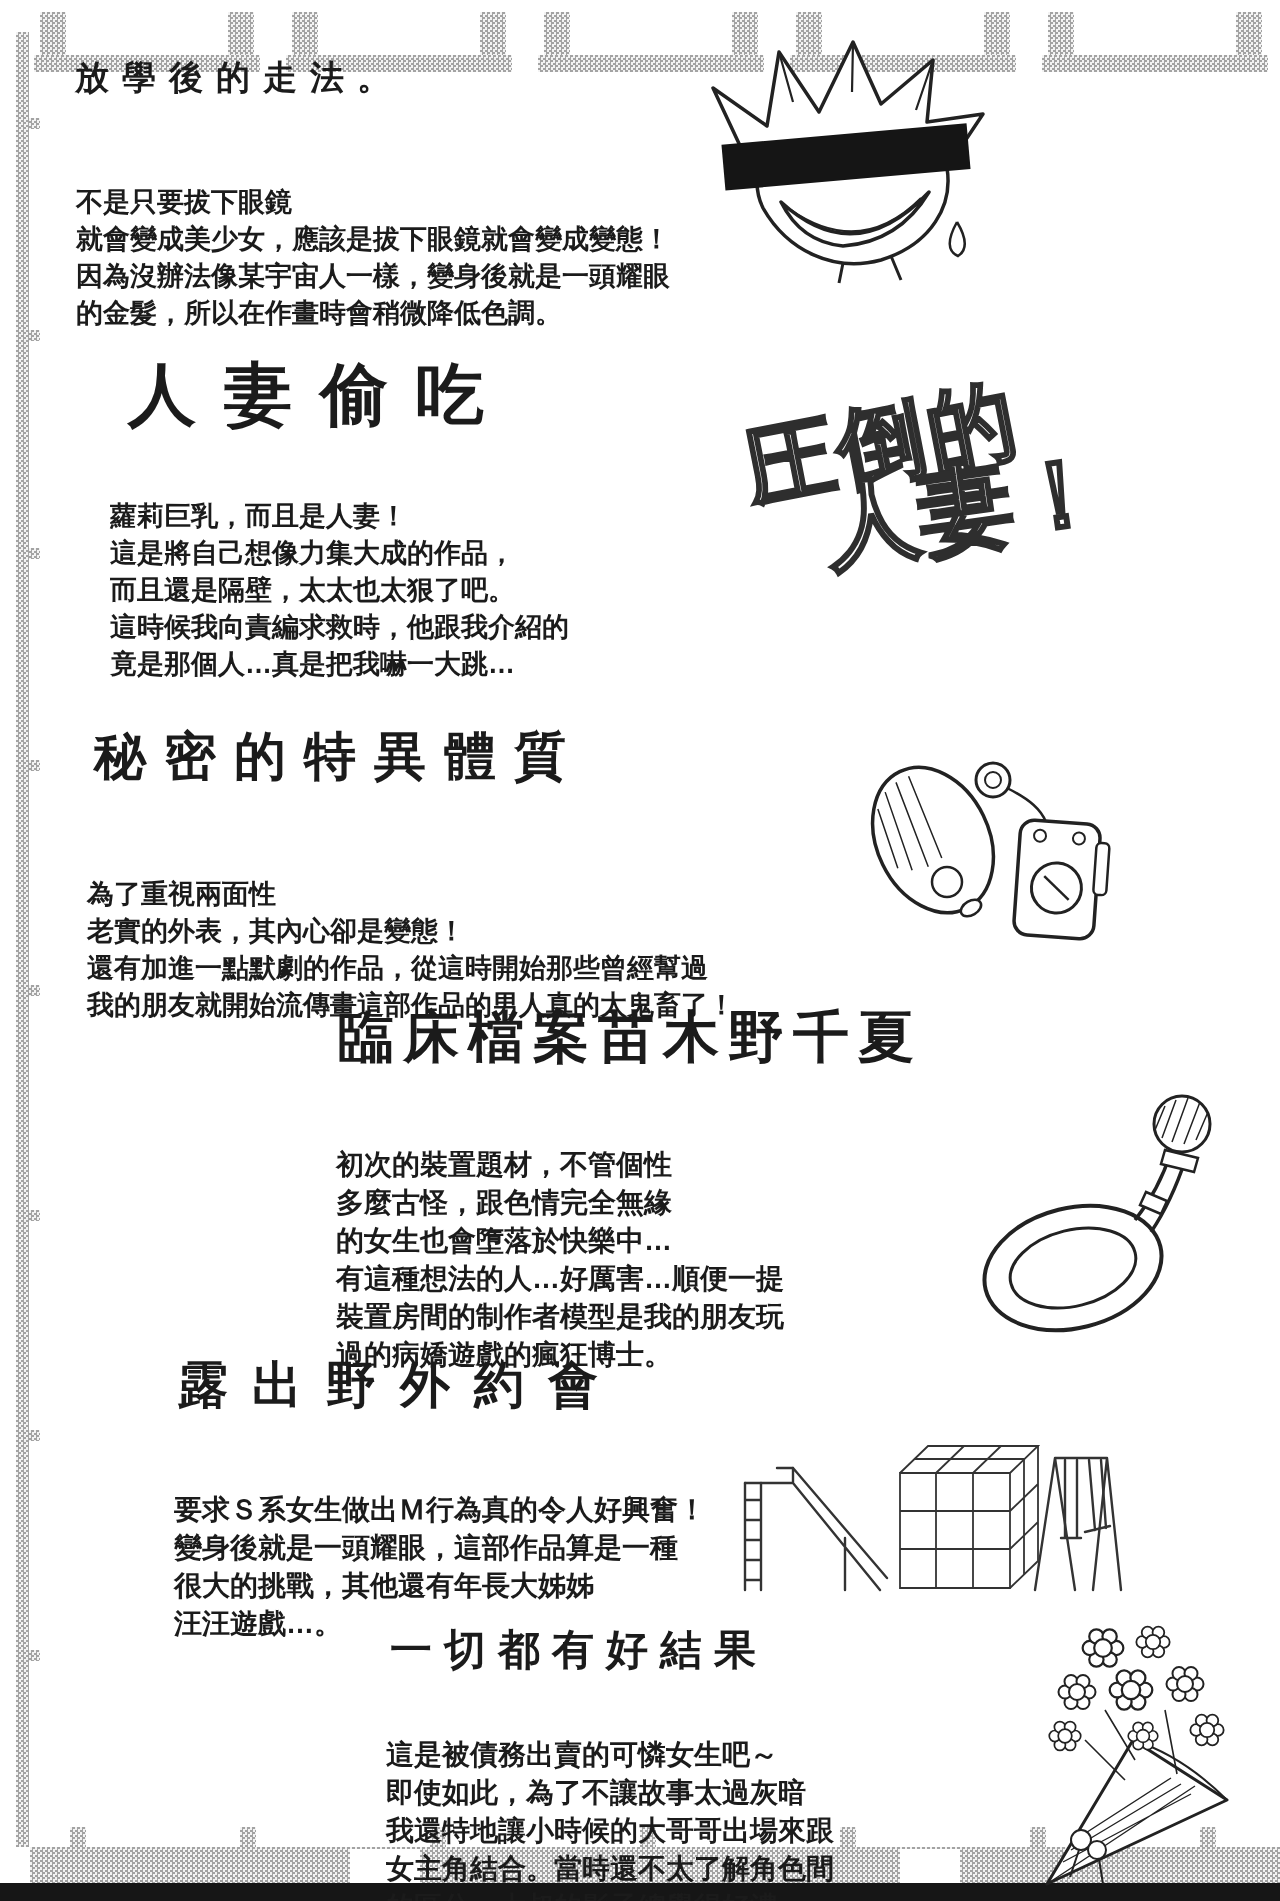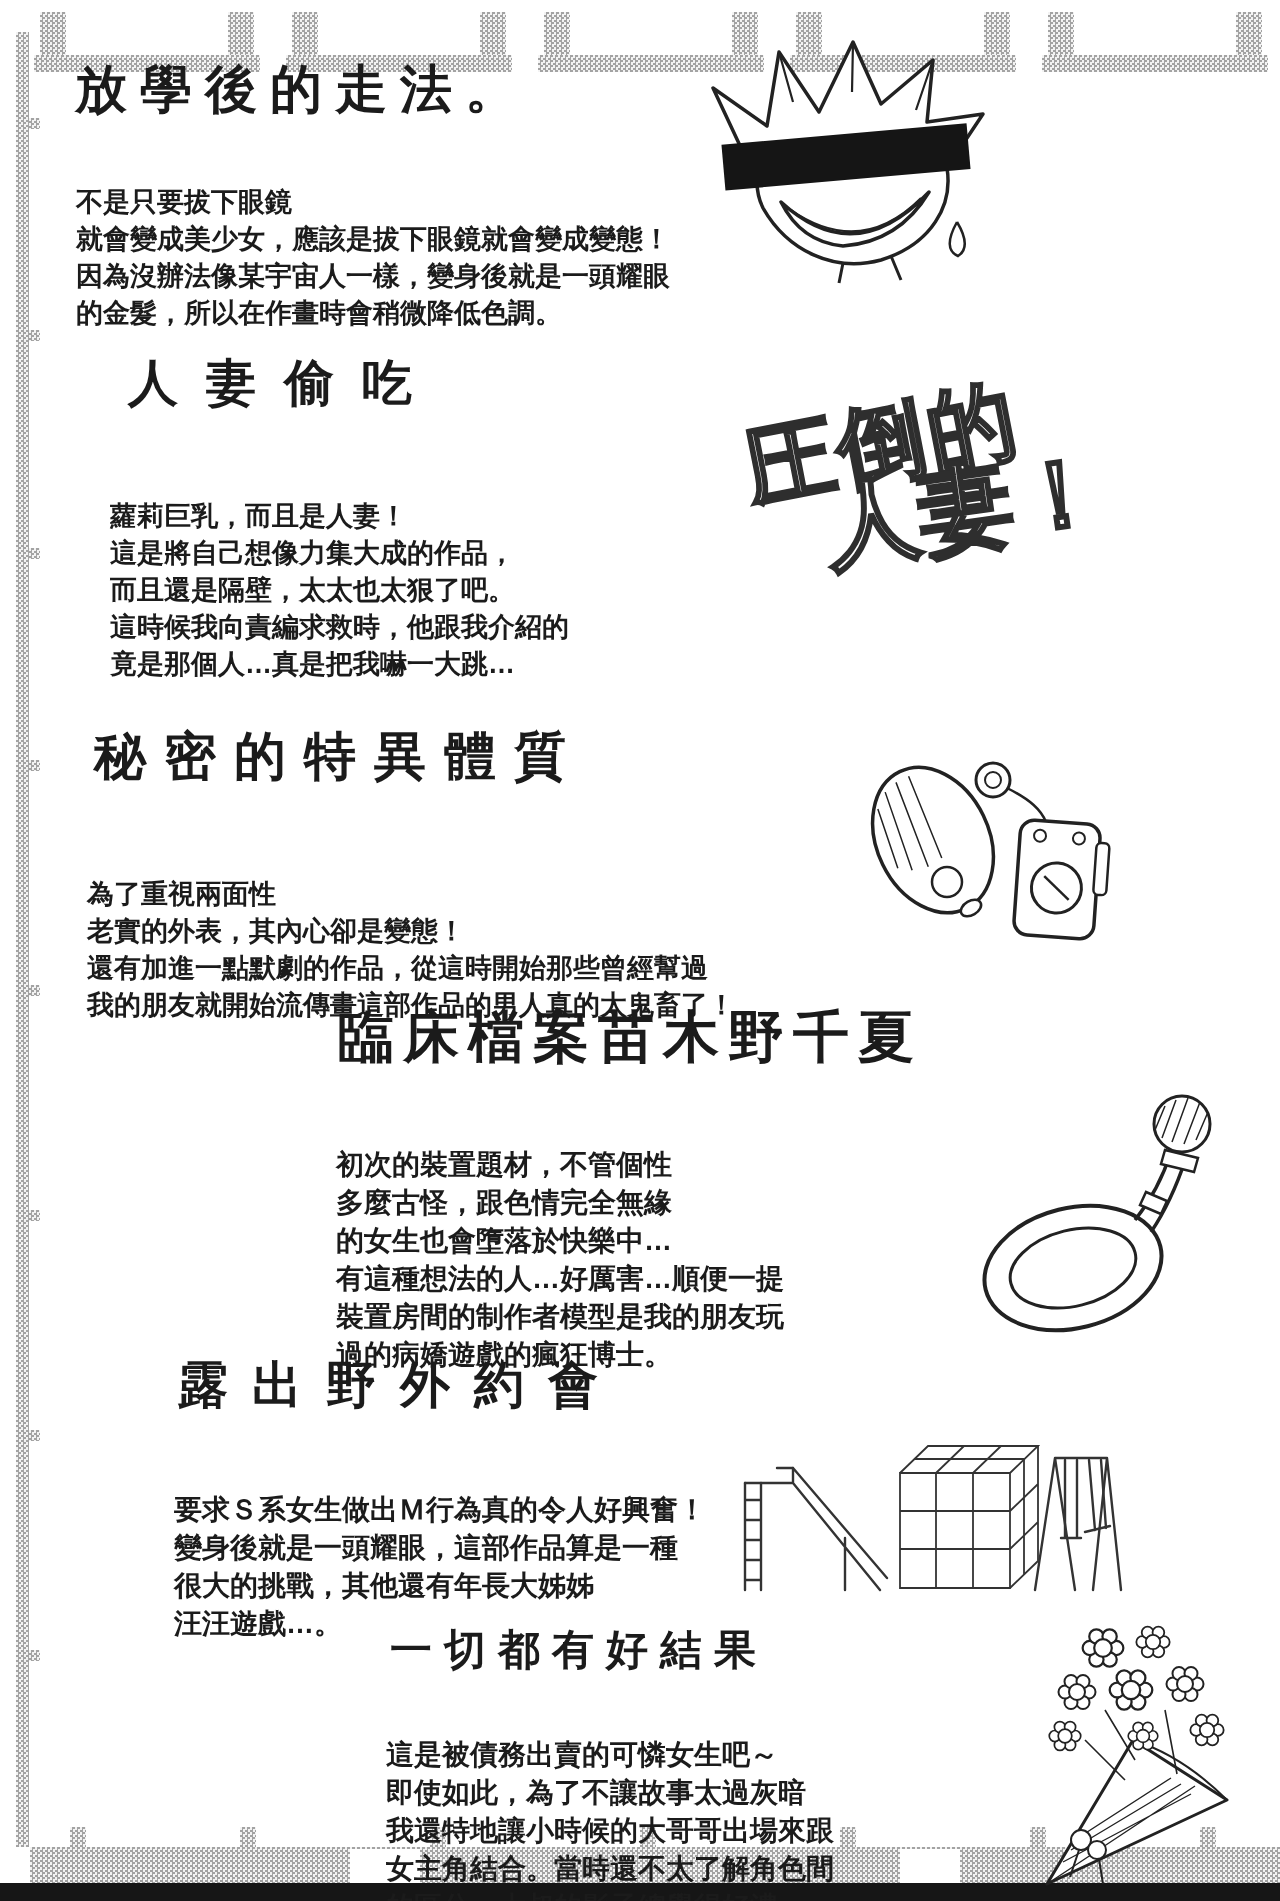--- a/index.html
+++ b/index.html
@@ -83,38 +83,38 @@
     <div class="bot-post ht" style="left:430px;bottom:50px;"></div>
     <div class="bot-post ht" style="left:640px;bottom:50px;"></div>
     <div class="bot-post ht" style="left:840px;bottom:50px;"></div>
     <div class="bot-post ht" style="left:1030px;bottom:50px;"></div>
     <div class="bot-post ht" style="left:1200px;bottom:50px;"></div>
     <div class="bot-gap" style="left:350px;width:70px;bottom:18px;"></div>
     <div class="bot-gap" style="left:900px;width:60px;bottom:18px;"></div>
     <div class="abs" style="left:0;right:0;bottom:0;height:18px;background:#161616;"></div>
   </div>
 
-  <div class="abs sec-title" style="left:75px;top:55px;font-size:52px;letter-spacing:13px;">放學後的走法。</div>
+  <div class="abs sec-title" style="left:75px;top:55px;font-size:34px;letter-spacing:13px;">放學後的走法。</div>
   <div class="abs body-text" style="left:76px;top:136px;font-size:27px;line-height:37px;">不是只要拔下眼鏡
 就會變成美少女，應該是拔下眼鏡就會變成變態！
 因為沒辦法像某宇宙人一樣，變身後就是一頭耀眼
 的金髮，所以在作畫時會稍微降低色調。</div>
 
   <svg class="abs" style="left:695px;top:30px;" width="305" height="255" viewBox="0 0 305 255">
     <path d="M62,152 L18,58 L72,96 L84,22 L124,82 L158,12 L186,74 L238,30 L232,92 L288,84 L252,138
              C258,175 237,214 186,230 C138,243 92,220 68,178 C63,168 62,160 62,152 Z" fill="#fff" stroke="#222" stroke-width="3.5" stroke-linejoin="round"></path>
     <path d="M84,22 L98,72 M158,12 L157,62 M238,30 L221,80" stroke="#222" stroke-width="2.2" fill="none"></path>
     <rect x="28" y="104" width="246" height="46" fill="#151515" transform="rotate(-5 150 127)"></rect>
     <path d="M86,172 Q160,240 234,162 Q204,212 148,216 Q106,212 86,172 Z" fill="#fff" stroke="#222" stroke-width="3.5" stroke-linejoin="round"></path>
     <path d="M96,180 Q166,228 226,168" fill="none" stroke="#222" stroke-width="2"></path>
     <path d="M262,192 q15,25 1,34 q-16,-7 -1,-34" fill="#fff" stroke="#222" stroke-width="2.5"></path>
     <path d="M148,233 L144,253 M196,226 L206,250" stroke="#222" stroke-width="3" fill="none"></path>
   </svg>
 
-  <div class="abs sec-title" style="left:128px;top:350px;font-size:50px;letter-spacing:28px;">人妻偷吃</div>
+  <div class="abs sec-title" style="left:128px;top:350px;font-size:68px;letter-spacing:28px;">人妻偷吃</div>
   <div class="abs body-text" style="left:110px;top:450px;font-size:27px;line-height:37px;">蘿莉巨乳，而且是人妻！
 這是將自己想像力集大成的作品，
 而且還是隔壁，太太也太狠了吧。
 這時候我向責編求救時，他跟我介紹的
 竟是那個人…真是把我嚇一大跳…</div>
 
   <div class="abs" style="left:752px;top:392px;transform:rotate(-11deg);">
     <div class="hand" style="font-size:88px;letter-spacing:4px;">圧倒的</div>
     <div class="hand" style="font-size:94px;margin-left:66px;margin-top:-12px;transform:rotate(3deg);">人妻！</div>
   </div>

